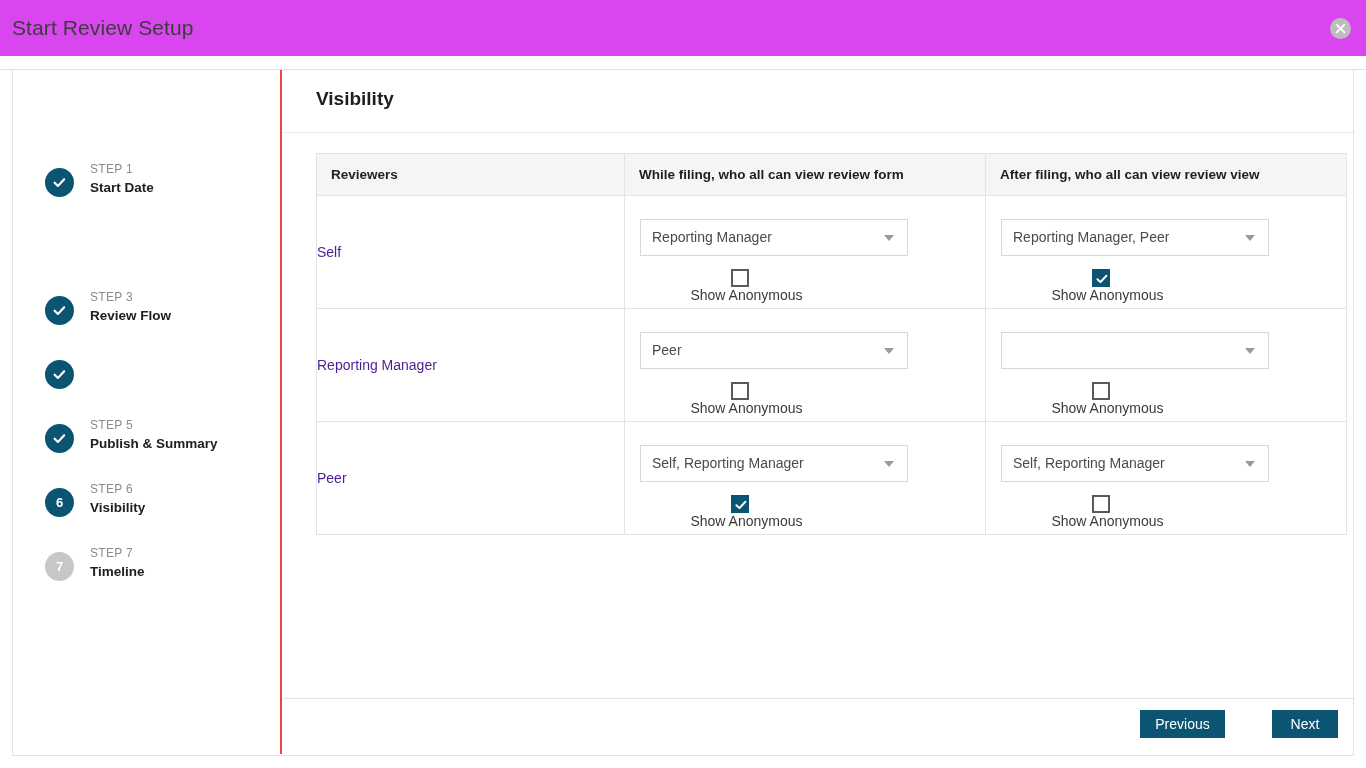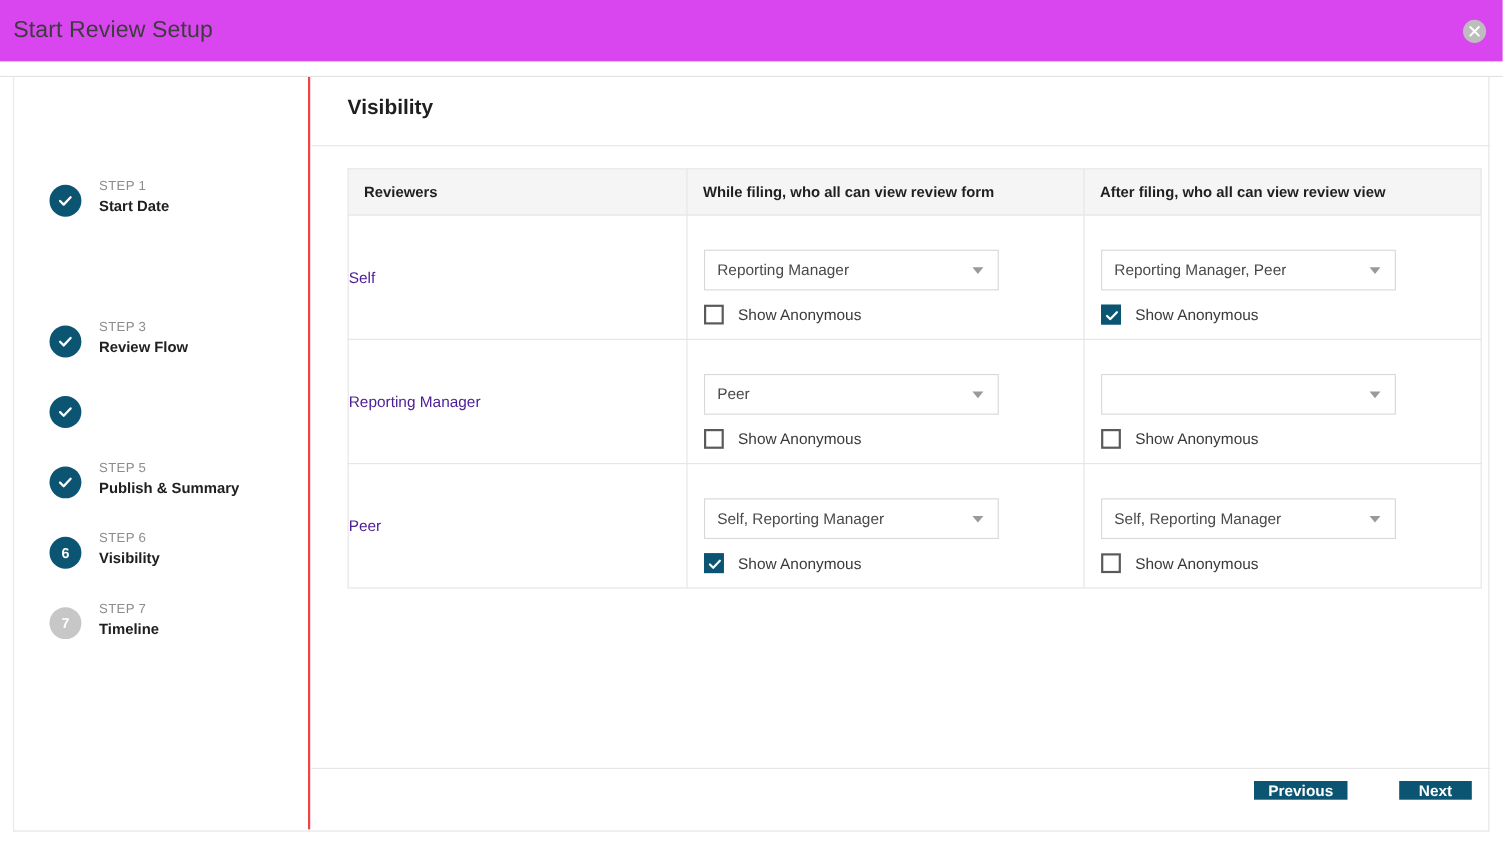--- a/index.html
+++ b/index.html
@@ -143,21 +143,21 @@
     width: 0; height: 0;
     border-left: 5px solid transparent;
     border-right: 5px solid transparent;
     border-top: 6px solid #9a9a9a;
   }
 
   
   .chk-row {
     margin-top: 13px;
     display: flex; align-items: center;
-    cursor: pointer; width: 200px;
+    cursor: pointer; width: 200px; flex-direction: column;
   }
   .chk {
     width: 18px; height: 18px;
     border: 2px solid #5a5a5a;
     background: #ffffff;
     flex: 0 0 auto;
     position: relative;
   }
   .chk.checked {
     background: #0b5472; border-color: #0b5472;
@@ -168,26 +168,26 @@
     font-size: 14px; color: #3a3a3a;
   }
 
   
   .footer-rule {
     position: absolute; left: 0; top: 628px;
     width: 1072px; height: 1px; background: #e4e4e4;
   }
   .btn {
     position: absolute; top: 640px;
-    height: 17px;
+    height: 28px;
     background: #0b5472;
     color: #ffffff;
     border: none;
     font-family: "Liberation Sans", sans-serif;
-    font-size: 14px; font-weight: 700;
+    font-size: 14px; font-weight: 400;
     border-radius: 0;
     cursor: pointer;
   }
   .btn-prev { right: 130px; width: 85px; }
   .btn-next { right: 17px; width: 66px; }
 </style>
 </head>
 <body>
 
 <div class="titlebar">

